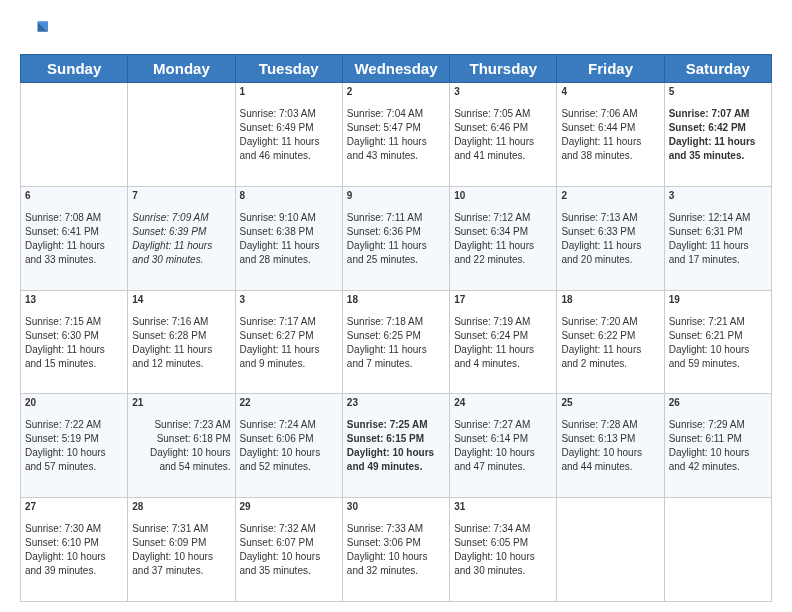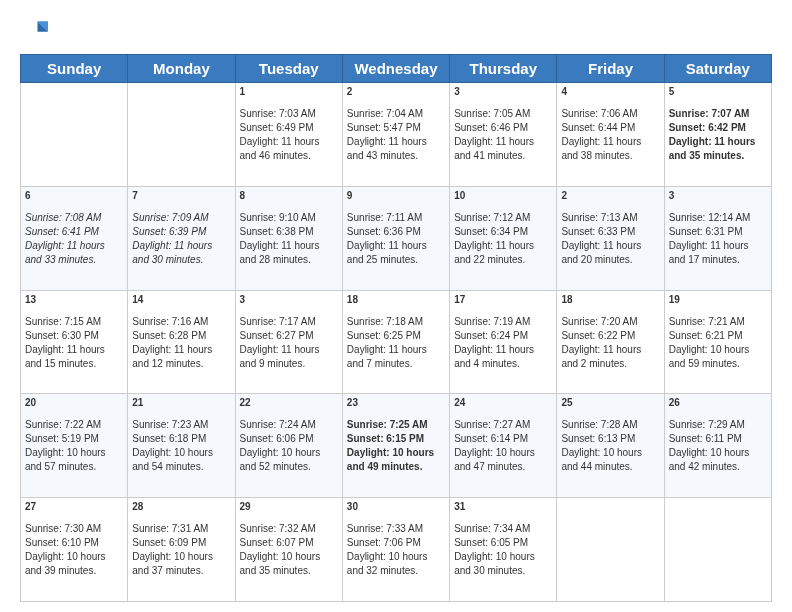--- a/index.html
+++ b/index.html
@@ -167,21 +167,21 @@
           <td>
             <span class="day-num">5</span>
             <div class="day-info" style="white-space: pre-line; font-weight: bold;">Sunrise: 7:07 AM
 Sunset: 6:42 PM
 Daylight: 11 hours and 35 minutes.</div>
           </td>
         </tr>
         <tr>
           <td>
             <span class="day-num">6</span>
-            <div class="day-info" style="white-space: pre-line; font-style: italic;">Sunrise: 7:08 AM
+            <div class="day-info" style="white-space: pre-line;">Sunrise: 7:08 AM
 Sunset: 6:41 PM
 Daylight: 11 hours and 33 minutes.</div>
           </td>
           <td>
             <span class="day-num">7</span>
             <div class="day-info" style="white-space: pre-line; font-style: italic;">Sunrise: 7:09 AM
 Sunset: 6:39 PM
 Daylight: 11 hours and 30 minutes.</div>
           </td>
           <td>
@@ -261,21 +261,21 @@
         </tr>
         <tr>
           <td>
             <span class="day-num">20</span>
             <div class="day-info" style="white-space: pre-line;">Sunrise: 7:22 AM
 Sunset: 5:19 PM
 Daylight: 10 hours and 57 minutes.</div>
           </td>
           <td>
             <span class="day-num">21</span>
-            <div class="day-info" style="white-space: pre-line;">Sunrise: 7:23 AM
+            <div class="day-info" style="white-space: pre-line; text-align: right;">Sunrise: 7:23 AM
 Sunset: 6:18 PM
 Daylight: 10 hours and 54 minutes.</div>
           </td>
           <td>
             <span class="day-num">22</span>
             <div class="day-info" style="white-space: pre-line;">Sunrise: 7:24 AM
 Sunset: 6:06 PM
 Daylight: 10 hours and 52 minutes.</div>
           </td>
           <td>
@@ -318,21 +318,21 @@
           </td>
           <td>
             <span class="day-num">29</span>
             <div class="day-info" style="white-space: pre-line;">Sunrise: 7:32 AM
 Sunset: 6:07 PM
 Daylight: 10 hours and 35 minutes.</div>
           </td>
           <td>
             <span class="day-num">30</span>
             <div class="day-info" style="white-space: pre-line;">Sunrise: 7:33 AM
-Sunset: 7:06 PM
+Sunset: 3:06 PM
 Daylight: 10 hours and 32 minutes.</div>
           </td>
           <td>
             <span class="day-num">31</span>
             <div class="day-info" style="white-space: pre-line;">Sunrise: 7:34 AM
 Sunset: 6:05 PM
 Daylight: 10 hours and 30 minutes.</div>
           </td>
           <td class="empty"></td>
           <td class="empty"></td>

